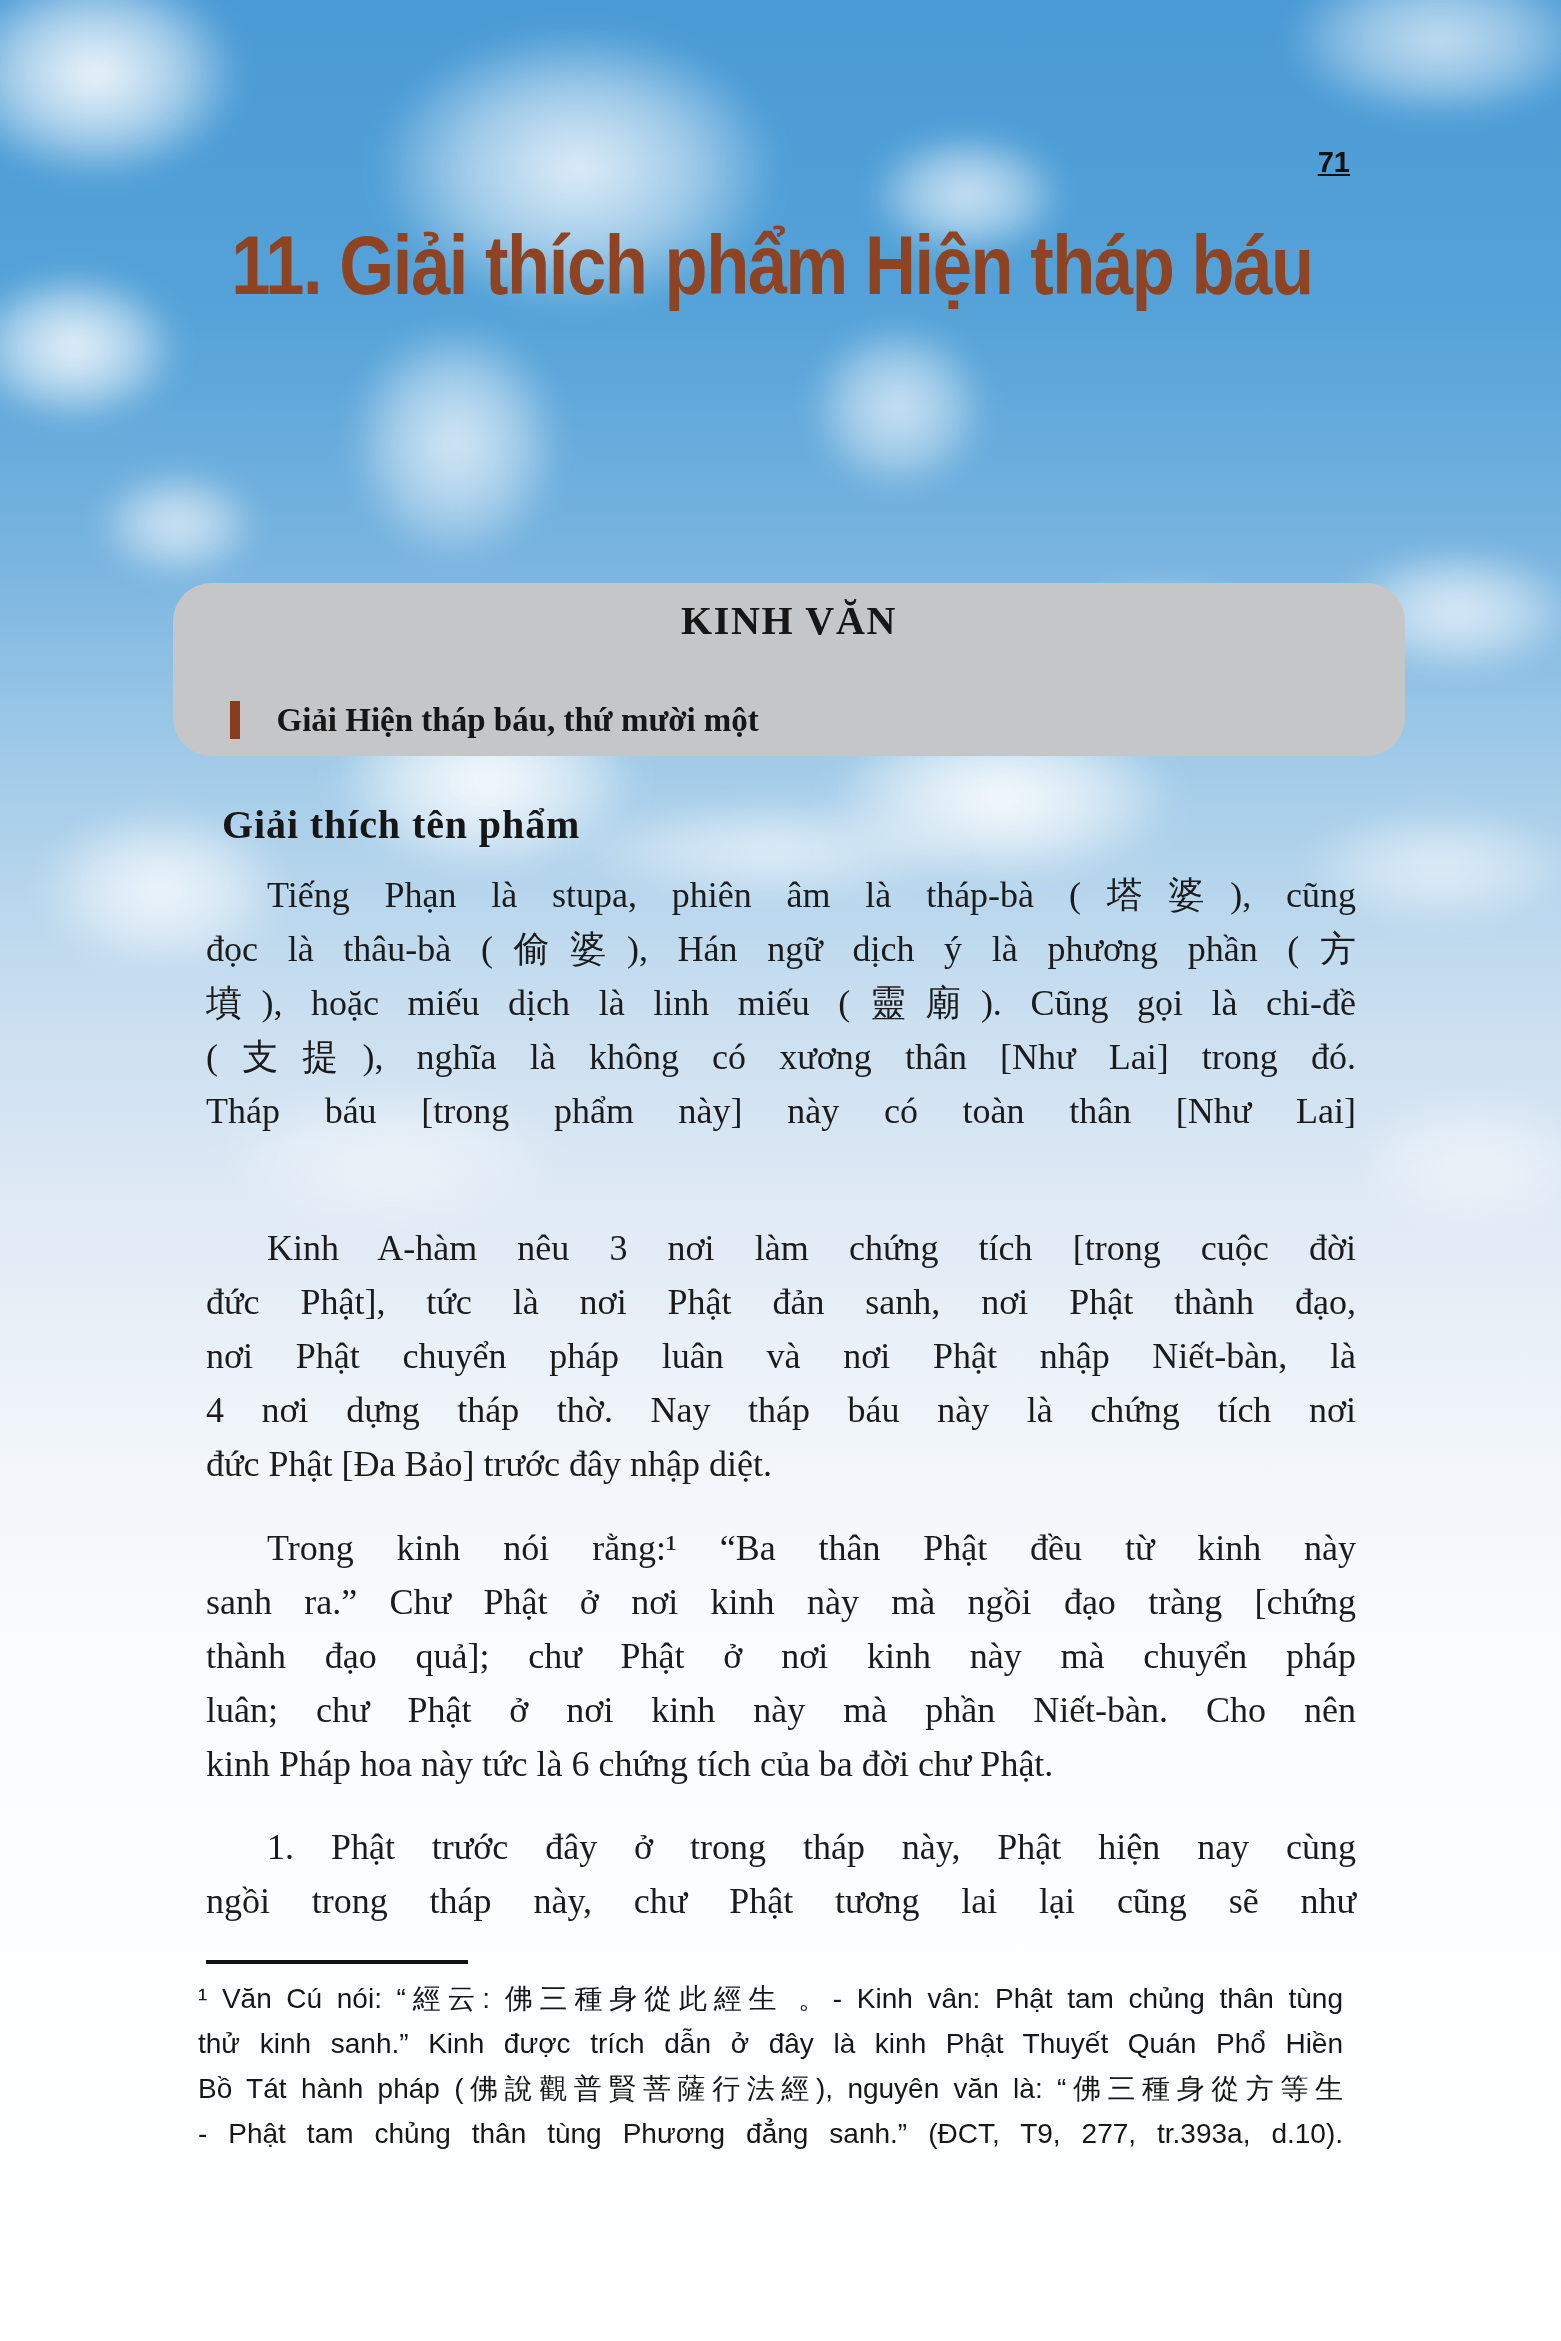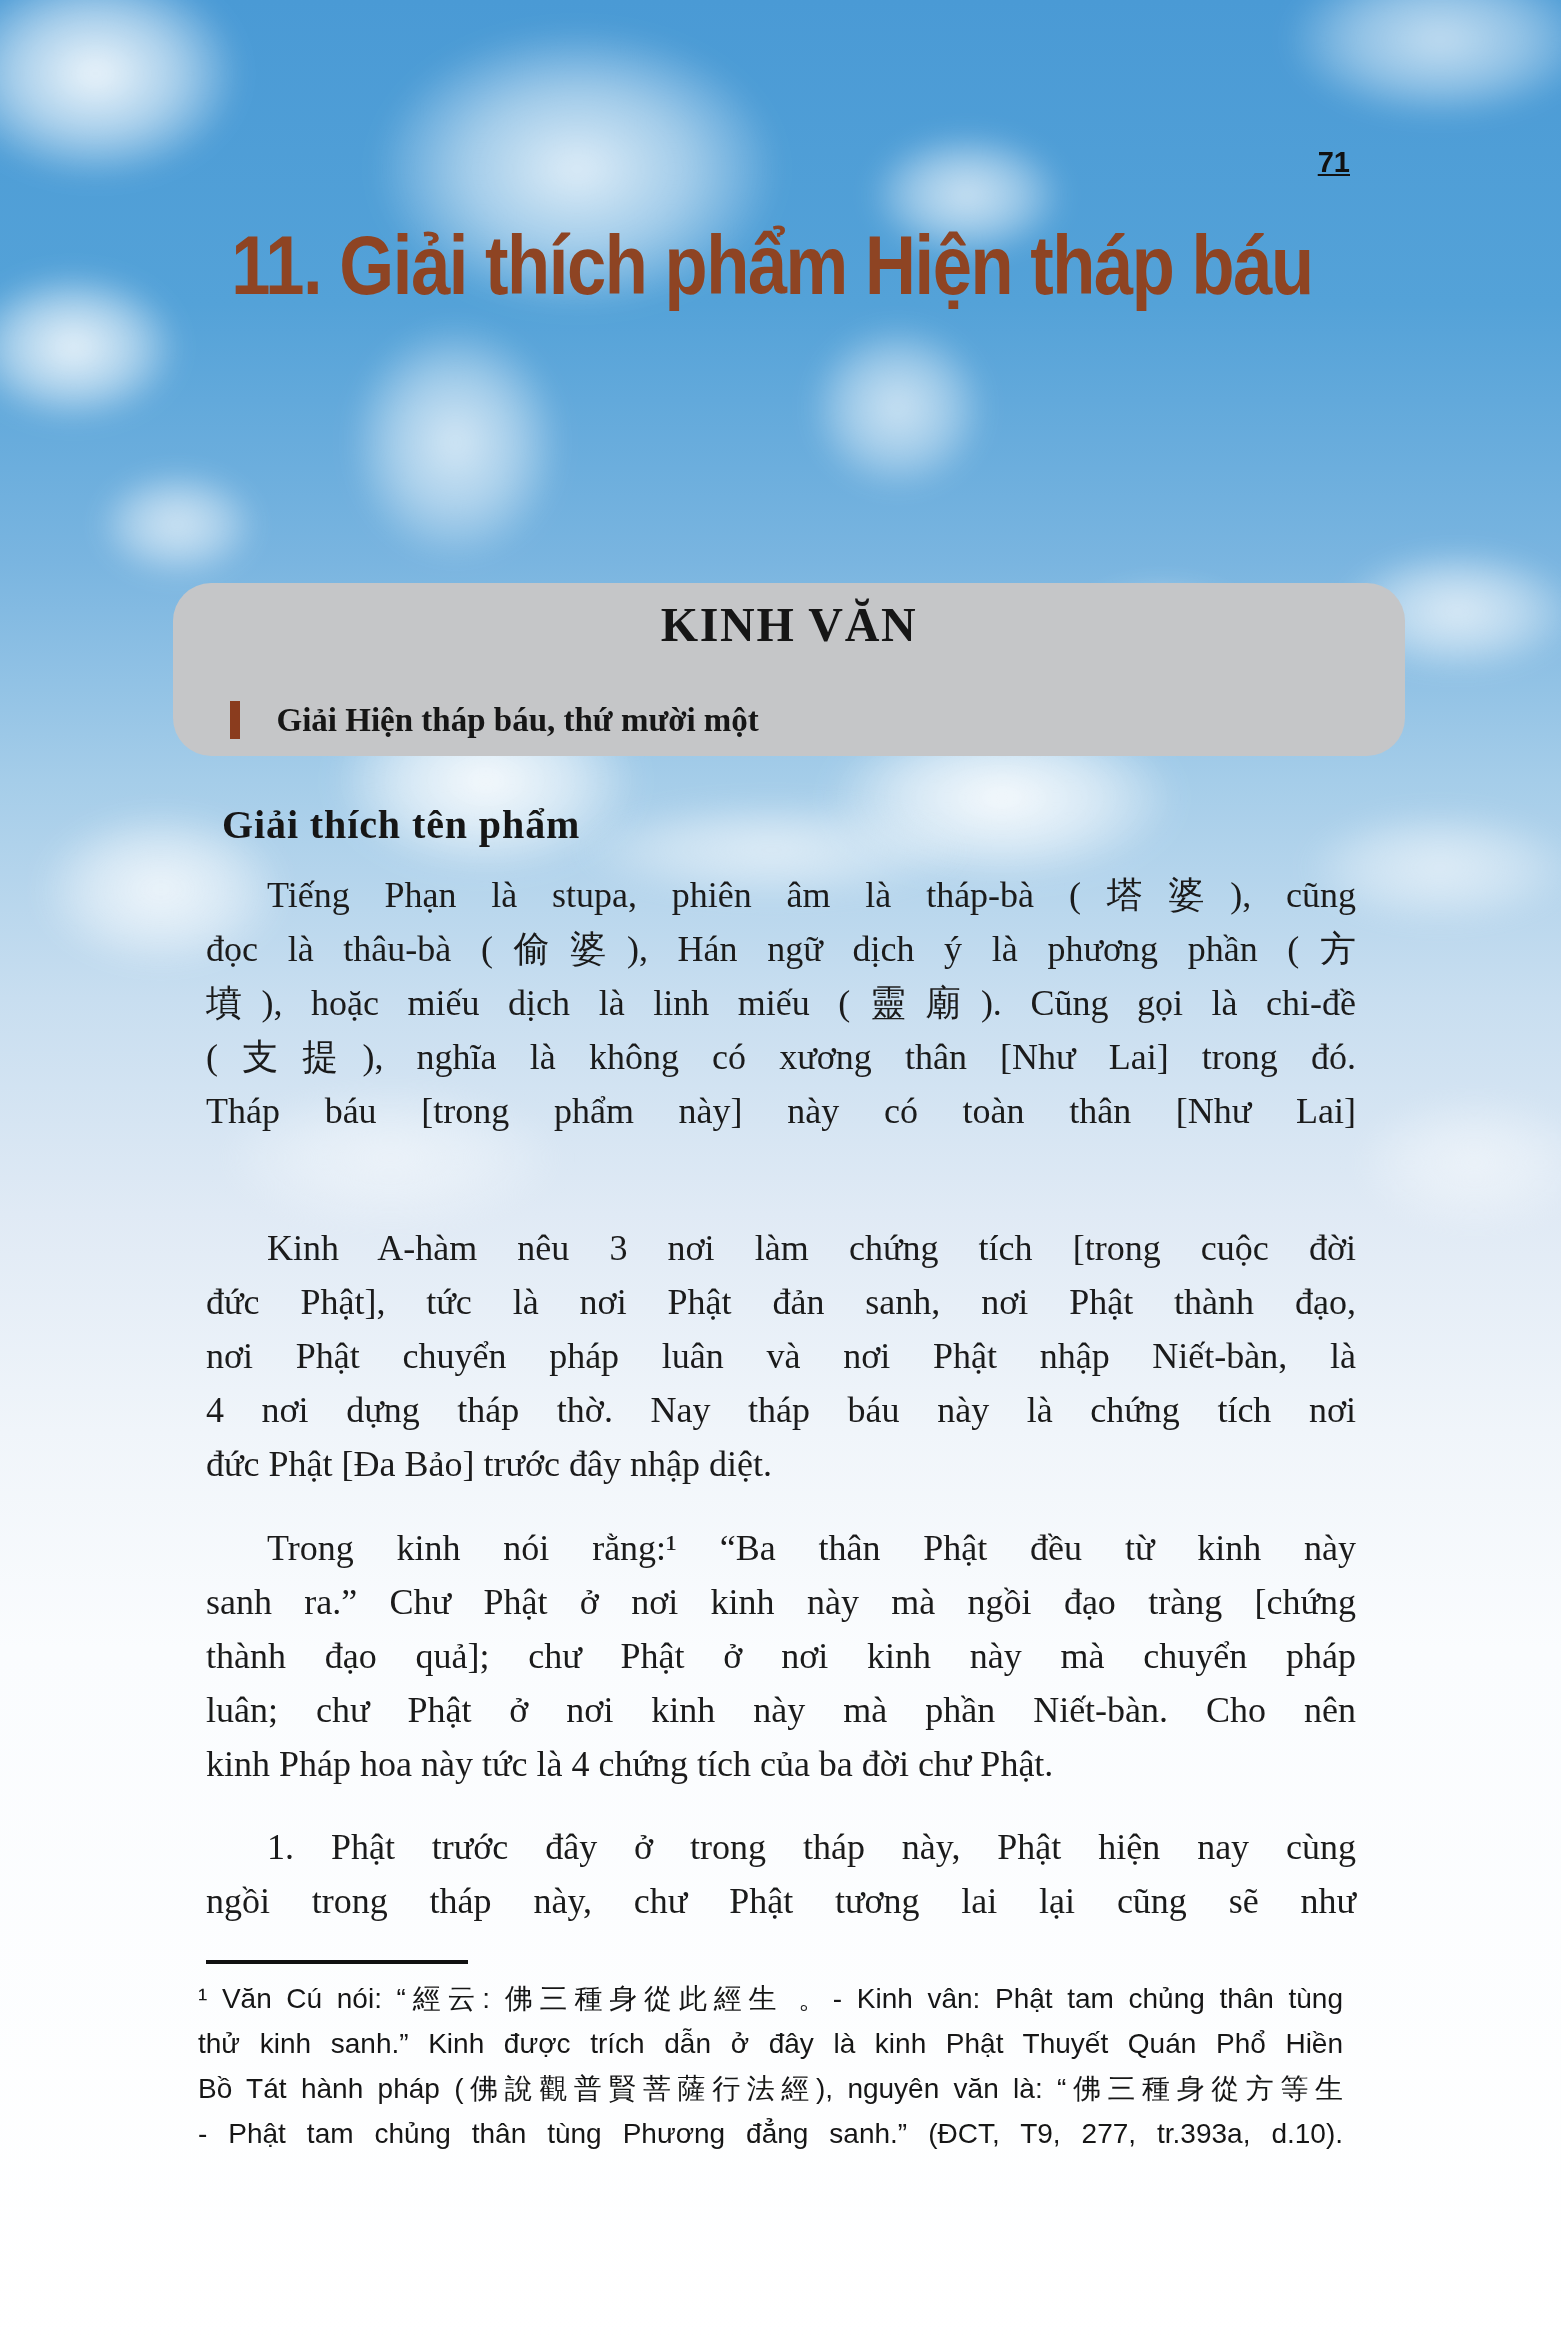--- a/index.html
+++ b/index.html
@@ -15,21 +15,21 @@
     filter:blur(12px);}
   .page-number{position:absolute;top:146px;right:211px;
     font-family:"Liberation Sans",sans-serif;font-weight:bold;font-size:29px;color:#111;text-decoration:underline;}
   .title{position:absolute;top:222px;left:0;width:1544px;margin:0;
     text-align:center;font-family:"Liberation Sans",sans-serif;font-weight:bold;
     font-size:83px;line-height:87px;letter-spacing:-1.7px;
     transform:scaleX(.85);transform-origin:center;color:#8e4423;white-space:nowrap;}
   .kinh-box{position:absolute;left:173px;top:583px;width:1232px;height:173px;
     background:#c5c6c8;border-radius:38px;}
   .kinh-heading{position:absolute;top:14px;left:0;width:100%;text-align:center;
-    font-weight:bold;font-size:48px;letter-spacing:1.7px;color:#161616;}
+    font-weight:bold;font-size:40px;letter-spacing:1.7px;color:#161616;}
   .kinh-sub{position:absolute;left:57px;top:118px;display:flex;align-items:center;}
   .accent-bar{display:inline-block;width:9.5px;height:38px;background:#8a3c1e;margin-right:37px;}
   .kinh-sub-label{font-weight:bold;font-size:33px;color:#161616;white-space:nowrap;}
   .section-heading{position:absolute;left:206px;top:784px;margin:16px;
     font-size:40px;line-height:49px;font-weight:bold;letter-spacing:0.9px;color:#161616;white-space:nowrap;}
   .para{position:absolute;left:206px;width:1150px;font-size:36px;line-height:54px;}
   .para .line{text-align:justify;text-align-last:justify;}
   .para .line.no-stretch{text-align-last:left;}
   .para .line:first-child{text-indent:61px;}
   .p1{top:868px;} .p2{top:1221px;} .p3{top:1521px;} .p4{top:1820px;}
@@ -88,21 +88,21 @@
     <div class="line">đức Phật], tức là nơi Phật đản sanh, nơi Phật thành đạo,</div>
     <div class="line">nơi Phật chuyển pháp luân và nơi Phật nhập Niết-bàn, là</div>
     <div class="line">4 nơi dựng tháp thờ. Nay tháp báu này là chứng tích nơi</div>
     <div class="line no-stretch">đức Phật [Đa Bảo] trước đây nhập diệt.</div>
   </div>
 <div class="para p3">
     <div class="line">Trong kinh nói rằng:¹ “Ba thân Phật đều từ kinh này</div>
     <div class="line">sanh ra.” Chư Phật ở nơi kinh này mà ngồi đạo tràng [chứng</div>
     <div class="line">thành đạo quả]; chư Phật ở nơi kinh này mà chuyển pháp</div>
     <div class="line">luân; chư Phật ở nơi kinh này mà phần Niết-bàn. Cho nên</div>
-    <div class="line no-stretch">kinh Pháp hoa này tức là 4 chứng tích của ba đời chư Phật.</div>
+    <div class="line no-stretch">kinh Pháp hoa này tức là 6 chứng tích của ba đời chư Phật.</div>
   </div>
 <div class="para p4">
     <div class="line">1. Phật trước đây ở trong tháp này, Phật hiện nay cùng</div>
     <div class="line">ngồi trong tháp này, chư Phật tương lai lại cũng sẽ như</div>
   </div>
 
 <div class="footnote-rule"></div>
 <div class="footnote">
     <div class="line">¹ Văn Cú nói: “經云: 佛三種身從此經生 。- Kinh vân: Phật tam chủng thân tùng</div>
     <div class="line">thử kinh sanh.” Kinh được trích dẫn ở đây là kinh Phật Thuyết Quán Phổ Hiền</div>

